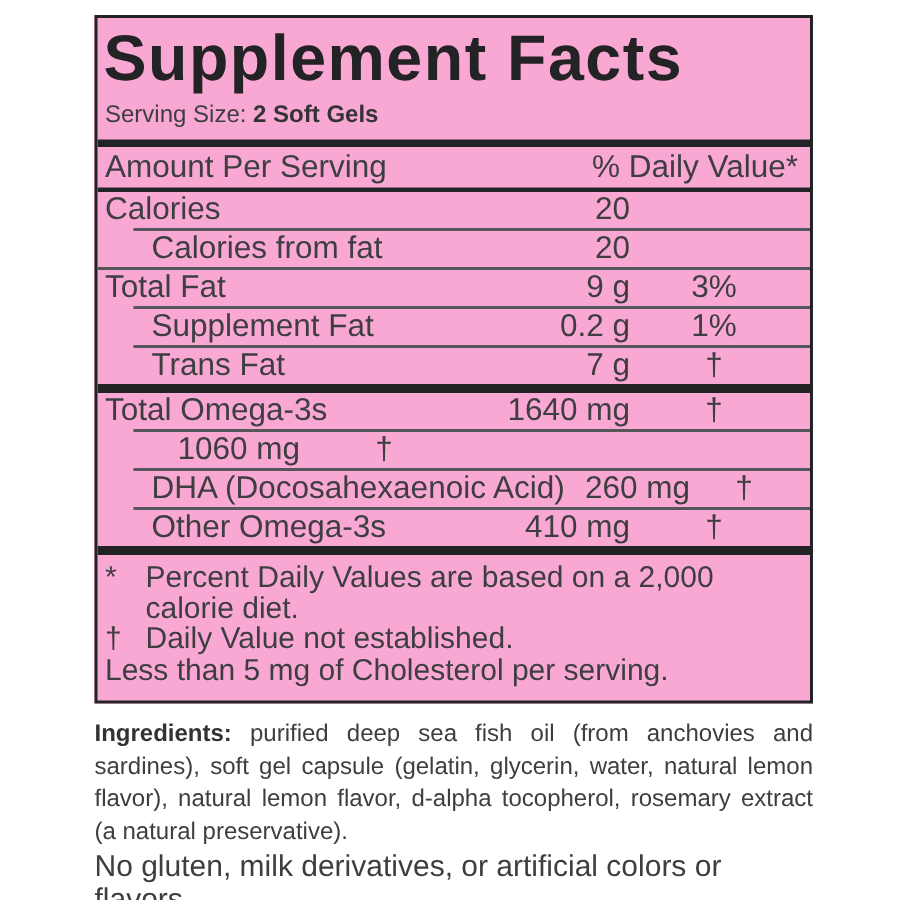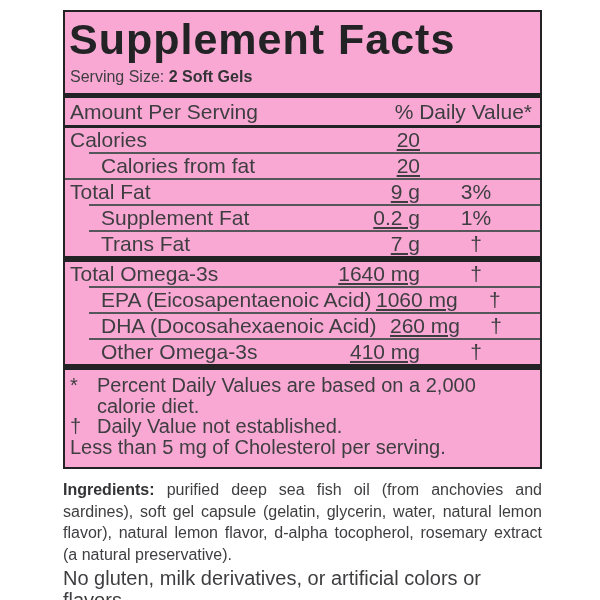--- a/index.html
+++ b/index.html
@@ -30,21 +30,21 @@
     height:27px;font-size:21px;padding:0 8px 0 5px;
     border-bottom:3px solid #232325;
   }
   .rows{}
   .row{
     display:flex;align-items:center;height:24px;
     font-size:21px;padding:0 8px 0 5px;
   }
   .row .name{flex:1;white-space:nowrap;}
   .row.indent .name{padding-left:31px;}
-  .row .amt{width:130px;text-align:right;white-space:nowrap;text-decoration:underline;}
+  .row .amt{width:130px;text-align:right;white-space:nowrap;}
   .row .dv{width:112px;text-align:center;white-space:nowrap;}
   .sep{height:2px;background:#55555a;}
   .sep.ind{margin-left:24px;}
   .footnotes{
     padding:5px 8px 0 5px;font-size:20px;line-height:20.5px;color:#3e3e41;
   }
   .fn{display:flex;}
   .fn .sym{width:27px;flex:none;}
   .fn .txt{flex:1;}
   .ingredients{
@@ -102,21 +102,20 @@
         <span class="dv">†</span>
       </div>
       <div class="bar thick"></div>
       <div class="row">
         <span class="name">Total Omega-3s</span>
         <span class="amt">1640 mg</span>
         <span class="dv">†</span>
       </div>
       <div class="sep ind"></div>
       <div class="row indent">
-        <span class="name">EPA (Eicosapentaenoic Acid)</span>
         <span class="amt">1060 mg</span>
         <span class="dv">†</span>
       </div>
       <div class="sep ind"></div>
       <div class="row indent">
         <span class="name">DHA (Docosahexaenoic Acid)</span>
         <span class="amt">260 mg</span>
         <span class="dv">†</span>
       </div>
       <div class="sep ind"></div>

